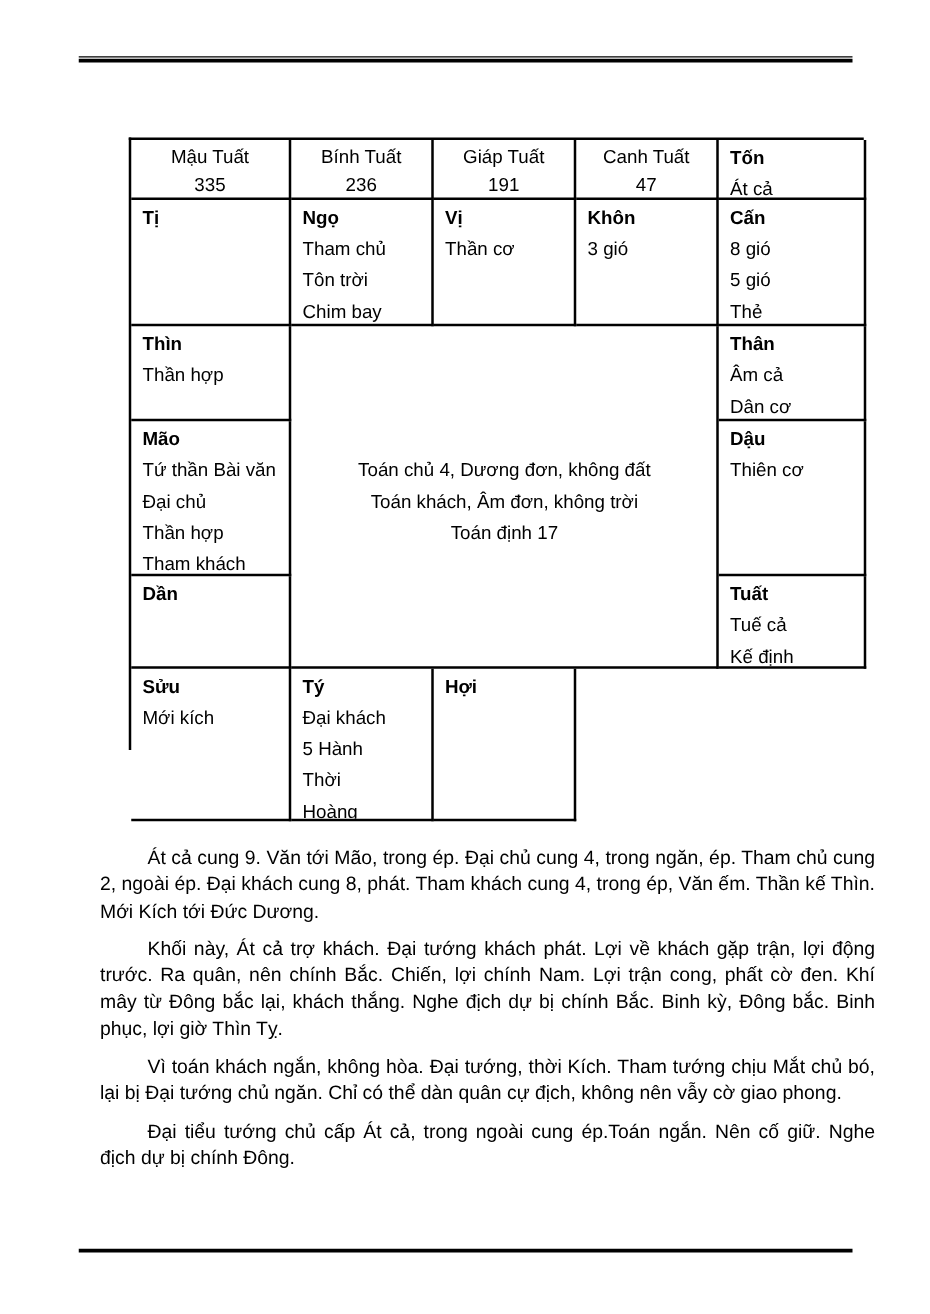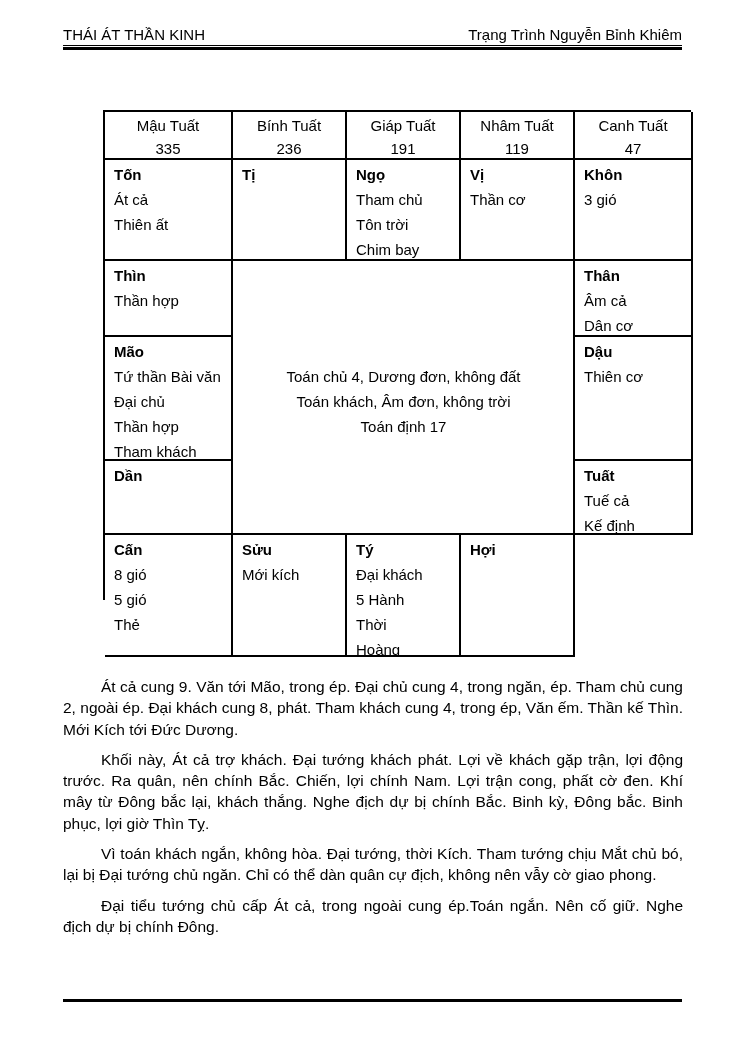--- a/index.html
+++ b/index.html
@@ -28,62 +28,54 @@
   .yh { text-align:center; padding:2px 2px 0 2px; }
   .yh .yl, .yh .yv { line-height:23px; }
   .t { font-weight:bold; line-height:24px; }
   .lines { white-space:pre-line; line-height:25px; }
   .ctr { grid-area:3 / 2 / 6 / 5; display:flex; align-items:center; justify-content:center; }
   .ctr .lines { text-align:center; line-height:25px;margin-top:23px; }
   .a31{grid-area:3/1} .a41{grid-area:4/1} .a51{grid-area:5/1}
   .a35{grid-area:3/5} .a45{grid-area:4/5} .a55{grid-area:5/5}
 
   
-  .bodytext { position:absolute; top:676px; left:63px; width:620px; }
+  .bodytext { position:absolute; top:676px; left:80px; width:620px; }
   .bodytext p { font-size:15.5px; line-height:21.3px; text-align:justify;
                 text-indent:38px; margin:0 0 9px 0; }
 
   
   .ftr-rule { position:absolute; top:999px; left:63px; width:619px;
               height:4px; border-top:3px solid #000; }
   .ftr { position:absolute; top:1060px; left:63px; width:619px;
          display:flex; align-items:flex-start; font-size:15px; }
   .ftr .fl { flex:1; text-align:left; }
   .ftr .fc { flex:0 0 auto; text-align:center; }
   .ftr .fr { flex:1; text-align:right; }
   .link { text-decoration:underline; cursor:pointer; }
 </style>
 </head>
 <body>
 
 <div class="page">
 
-  <div class="hdr">
-    <span>THÁI ÁT THẦN KINH</span>
-    <span>Trạng Trình Nguyễn Bỉnh Khiêm</span>
-  </div>
   <div class="hdr-rule"></div>
 
   <div class="board">
 
     <div class="c yh">
       <div class="yl">Mậu Tuất</div>
       <div class="yv">335</div>
     </div>
     <div class="c yh">
       <div class="yl">Bính Tuất</div>
       <div class="yv">236</div>
     </div>
     <div class="c yh">
       <div class="yl">Giáp Tuất</div>
       <div class="yv">191</div>
-    </div>
-    <div class="c yh">
-      <div class="yl">Nhâm Tuất</div>
-      <div class="yv">119</div>
     </div>
     <div class="c yh">
       <div class="yl">Canh Tuất</div>
       <div class="yv">47</div>
     </div>
 
     <div class="c">
       <div class="t">Tốn</div>
       <div class="lines">Át cả
 Thiên ất</div>

